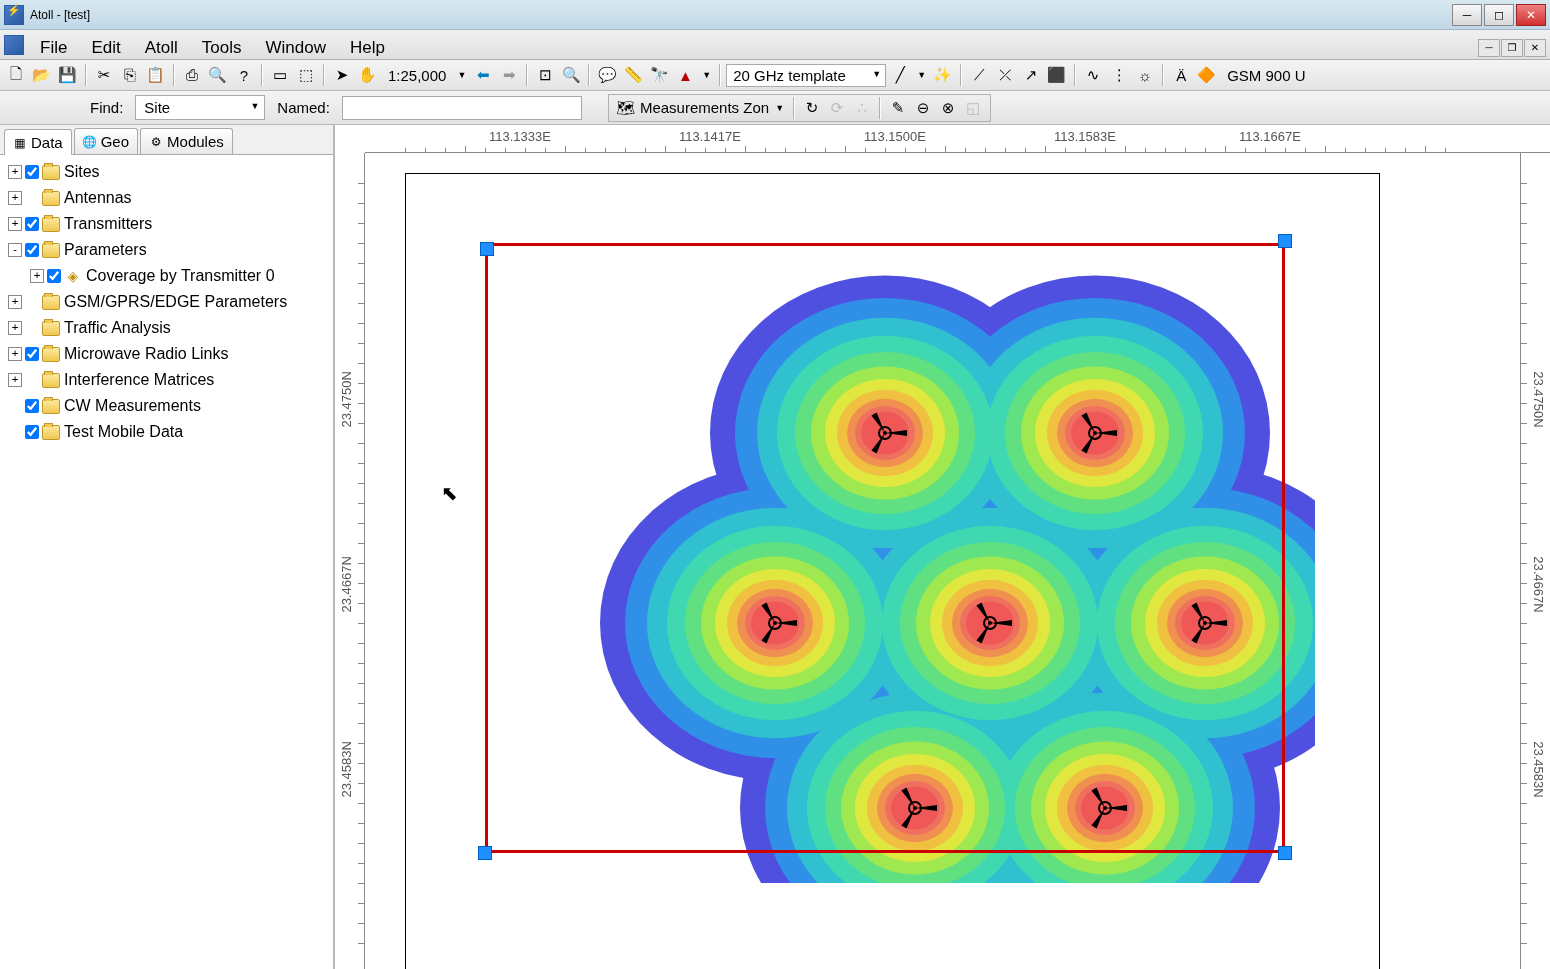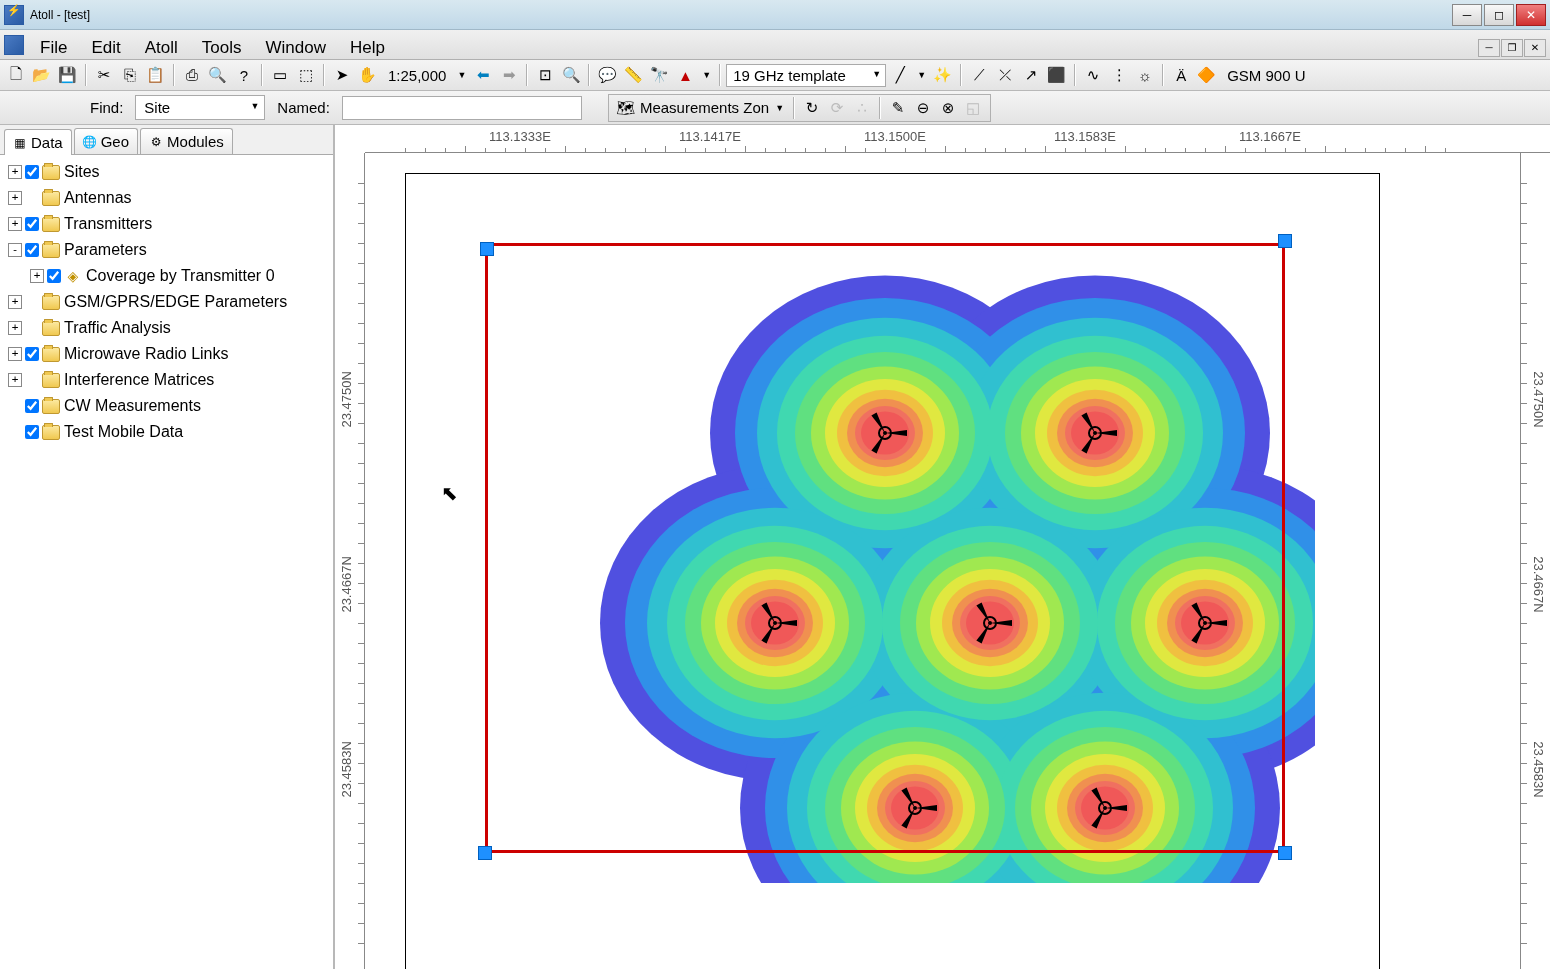--- a/index.html
+++ b/index.html
@@ -135,21 +135,21 @@
   <div class="tb-sep"></div>
   <div class="tb-btn">⊡</div>
   <div class="tb-btn">🔍</div>
   <div class="tb-sep"></div>
   <div class="tb-btn" style="color:#c0a000">💬</div>
   <div class="tb-btn">📏</div>
   <div class="tb-btn">🔭</div>
   <div class="tb-btn" style="color:#c00000">▲</div>
   <div class="tb-dropdown-arrow">▼</div>
   <div class="tb-sep"></div>
-  <div class="tb-combo" style="min-width:160px">19 GHz template</div>
+  <div class="tb-combo" style="min-width:160px">20 GHz template</div>
   <div class="tb-btn">╱</div>
   <div class="tb-dropdown-arrow">▼</div>
   <div class="tb-btn">✨</div>
   <div class="tb-sep"></div>
   <div class="tb-btn">⟋</div>
   <div class="tb-btn">⤫</div>
   <div class="tb-btn">↗</div>
   <div class="tb-btn" style="color:#008000">⬛</div>
   <div class="tb-sep"></div>
   <div class="tb-btn">∿</div>

